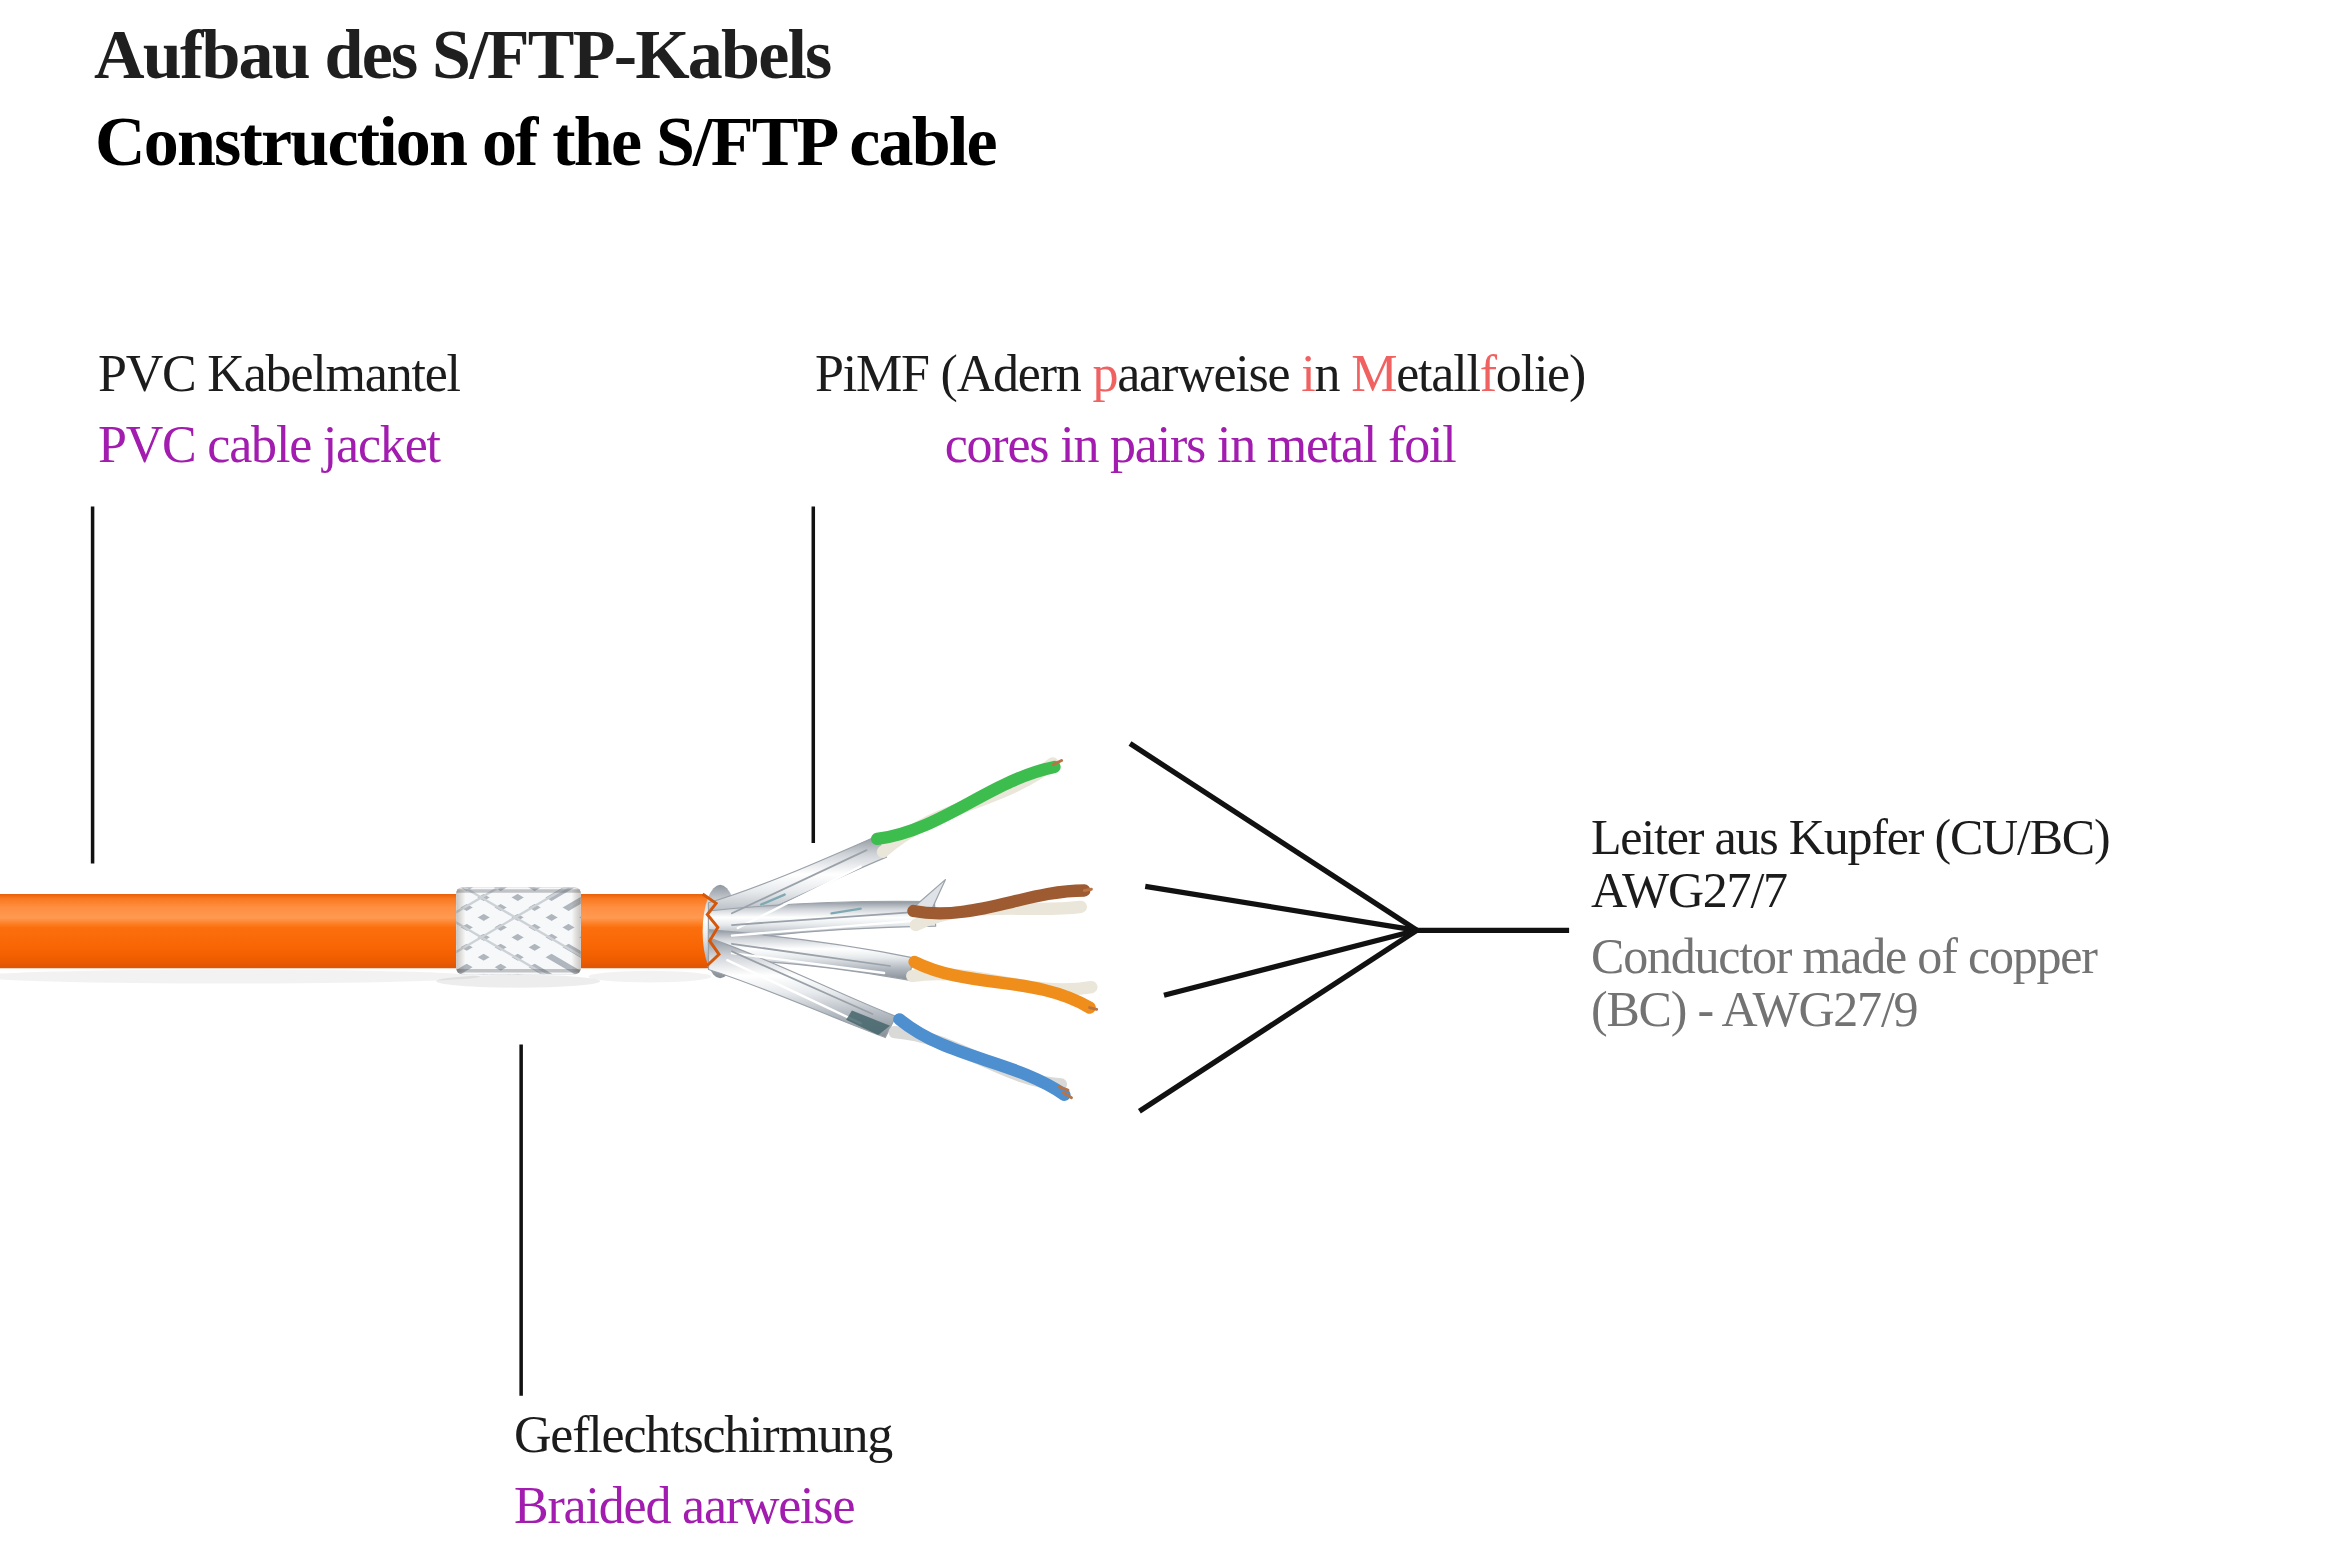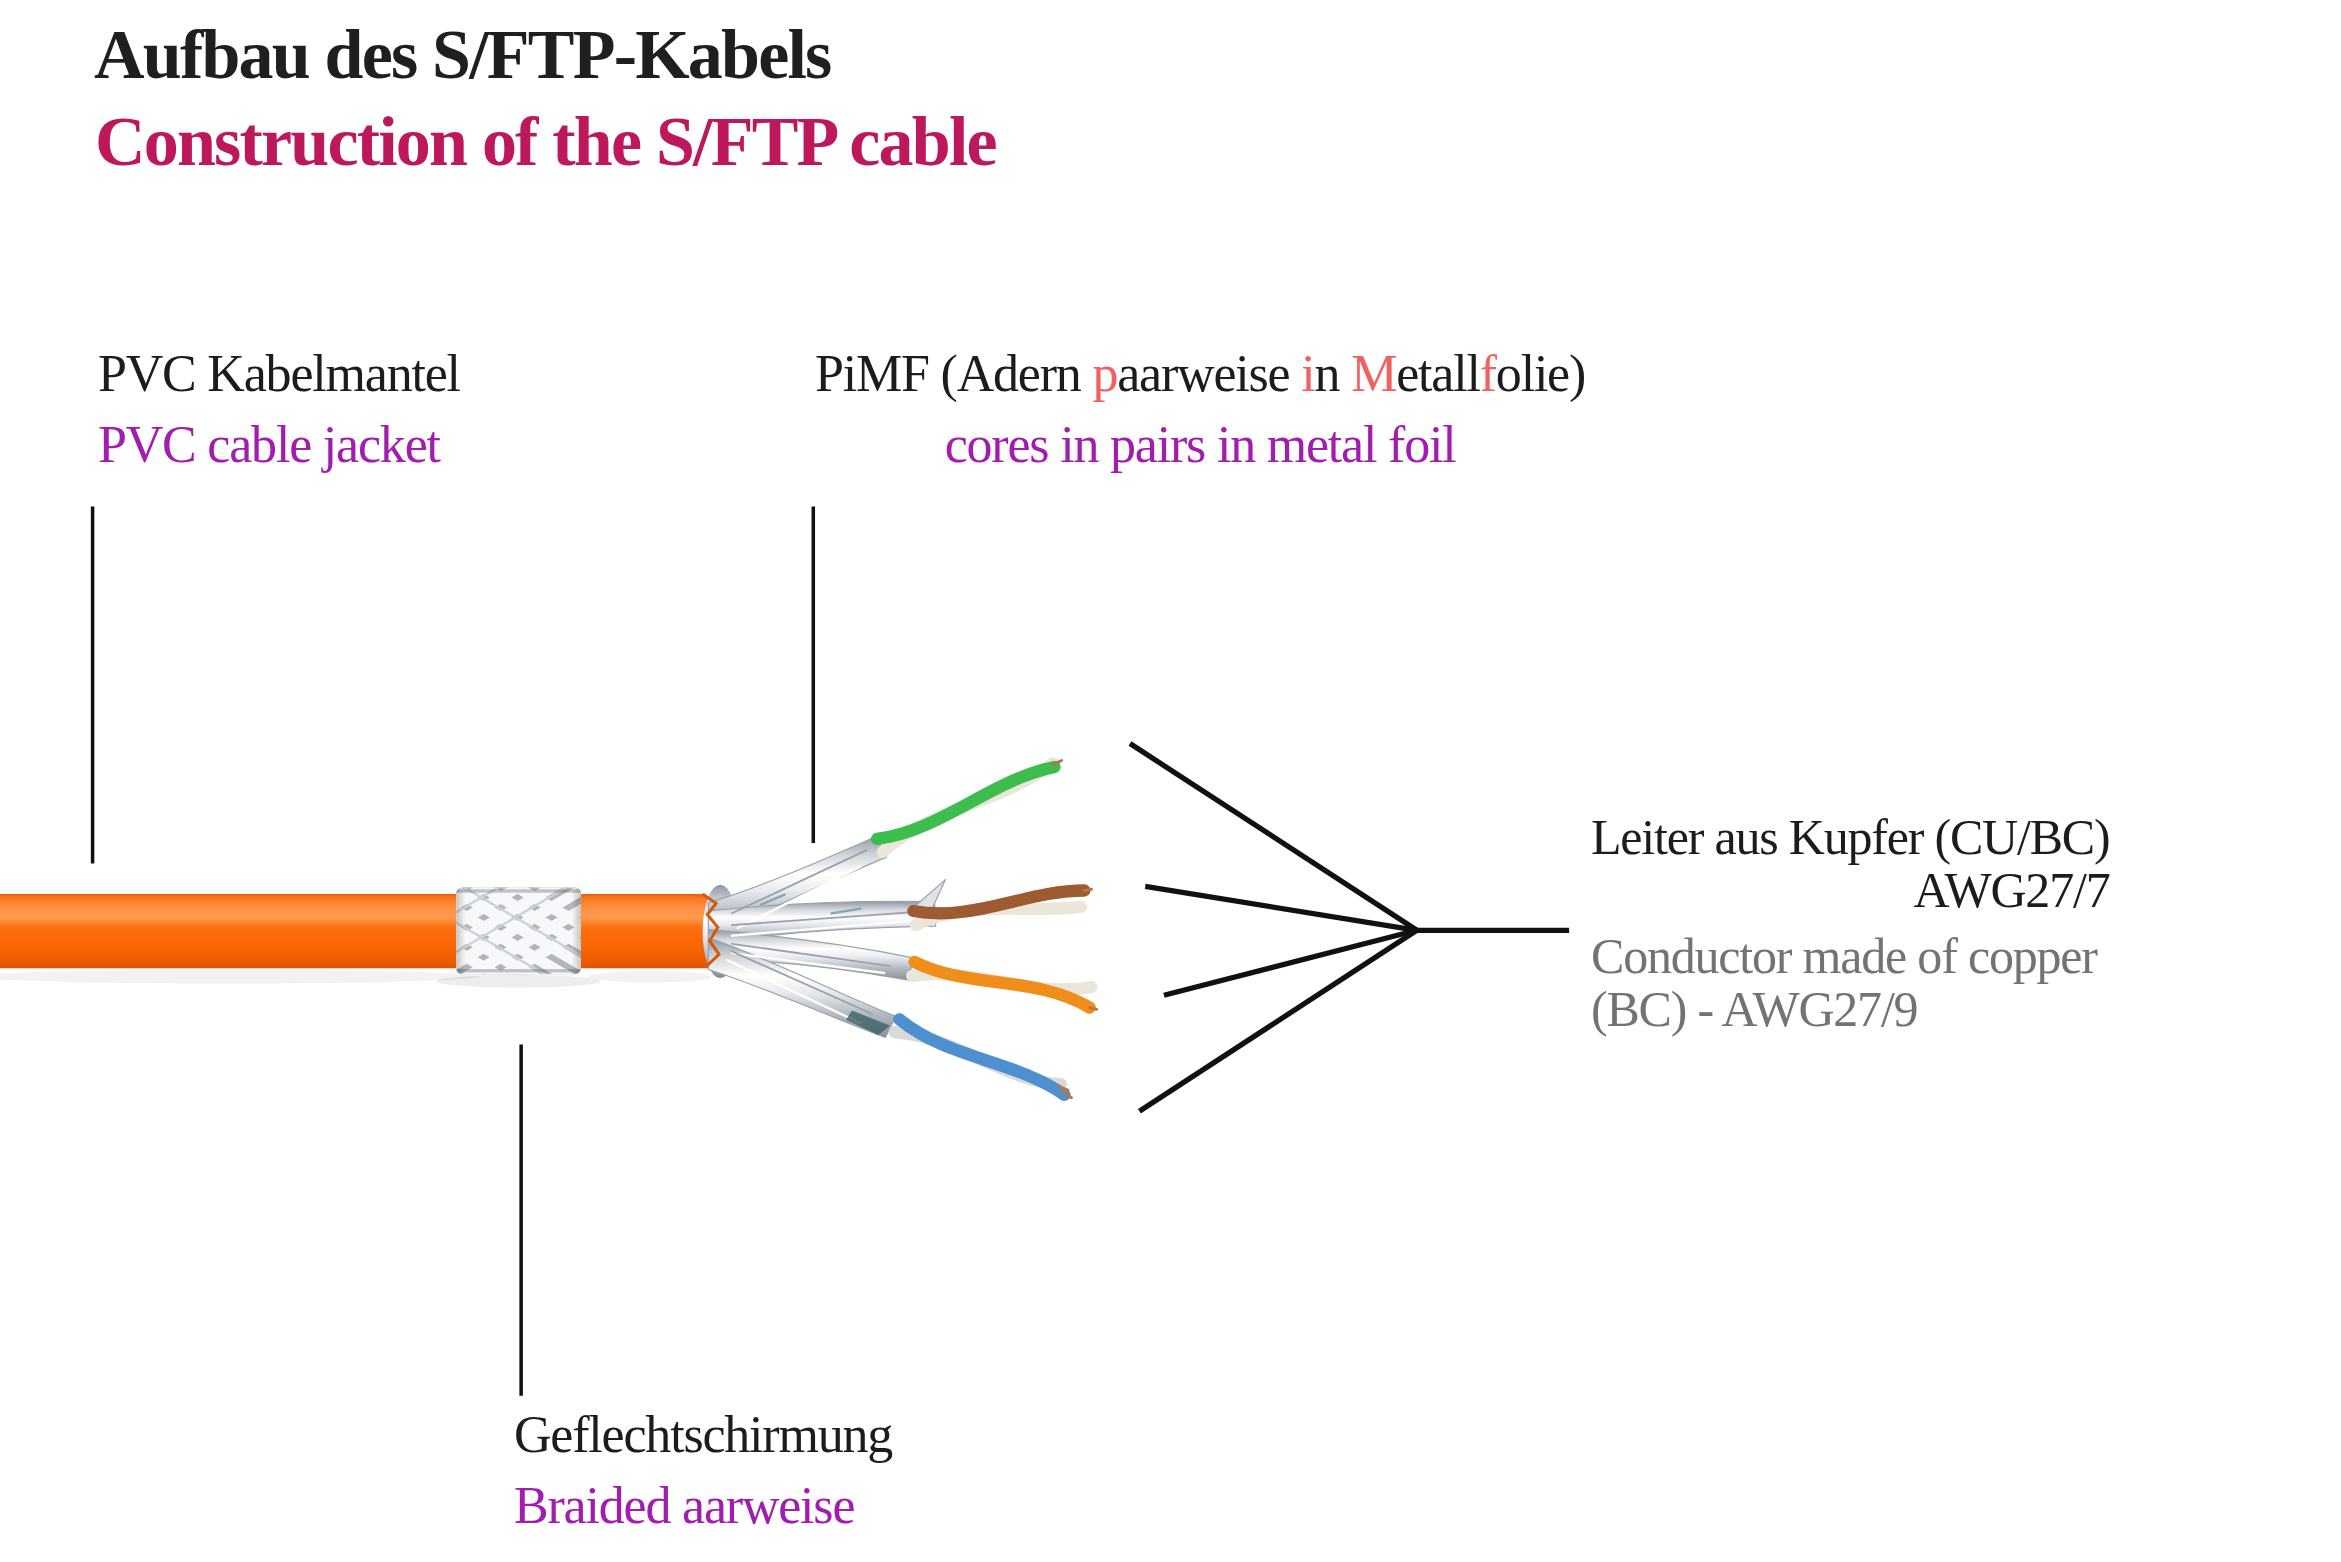--- a/index.html
+++ b/index.html
@@ -3,29 +3,29 @@
 <meta charset="utf-8">
 <style>
   html,body{margin:0;padding:0;background:#ffffff;}
   #canvas{position:relative;width:2117px;height:1562px;background:#ffffff;overflow:hidden;
           font-family:Liberation Serif, serif;}
   .abs{position:absolute;}
   
   .title{left:94px;top:20px;font-size:70px;font-weight:700;letter-spacing:-1.8px;
          color:#1f1f1f;line-height:70px;white-space:nowrap;}
   .subtitle{left:95px;top:107px;font-size:70px;font-weight:700;letter-spacing:-1.8px;
-         color:#be185d;line-height:70px;white-space:nowrap;}
+         color:#000000;line-height:70px;white-space:nowrap;}
   
   .callout{font-size:52px;letter-spacing:-1.2px;line-height:71px;white-space:nowrap;color:#1c1c1c;}
   .callout .sub{color:#a21caf;}
   .co-pvc{left:98px;top:338px;}
   .co-pimf{left:815px;top:338px;text-align:center;}
   .co-braid{left:514px;top:1399px;}
   .co-cond{left:1591px;top:811px;font-size:50px;letter-spacing:-1.2px;line-height:53px;white-space:nowrap;}
-  .co-cond .block-de{color:#1c1c1c;text-align:right;}
+  .co-cond .block-de{color:#1c1c1c;}
   .co-cond .block-en{color:#737373;margin-top:13px;}
   
   svg.scene{position:absolute;left:0;top:0;}
   .leader{fill:none;stroke-linecap:butt;}
   .v-line{stroke-width:6px;}
   .fan-line{stroke-width:9px;}
   .wire{fill:none;stroke-width:21px;stroke-linecap:round;}
   .wire-thin{fill:none;stroke-width:5px;stroke-linecap:round;}
   .crease{fill:none;stroke-linecap:round;}
 </style>

